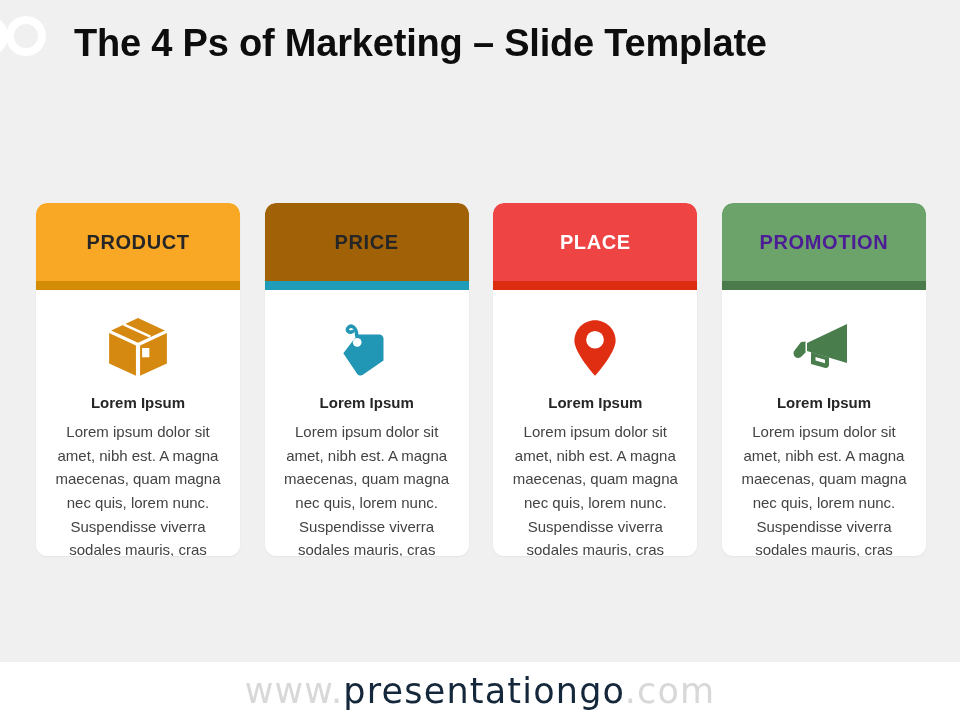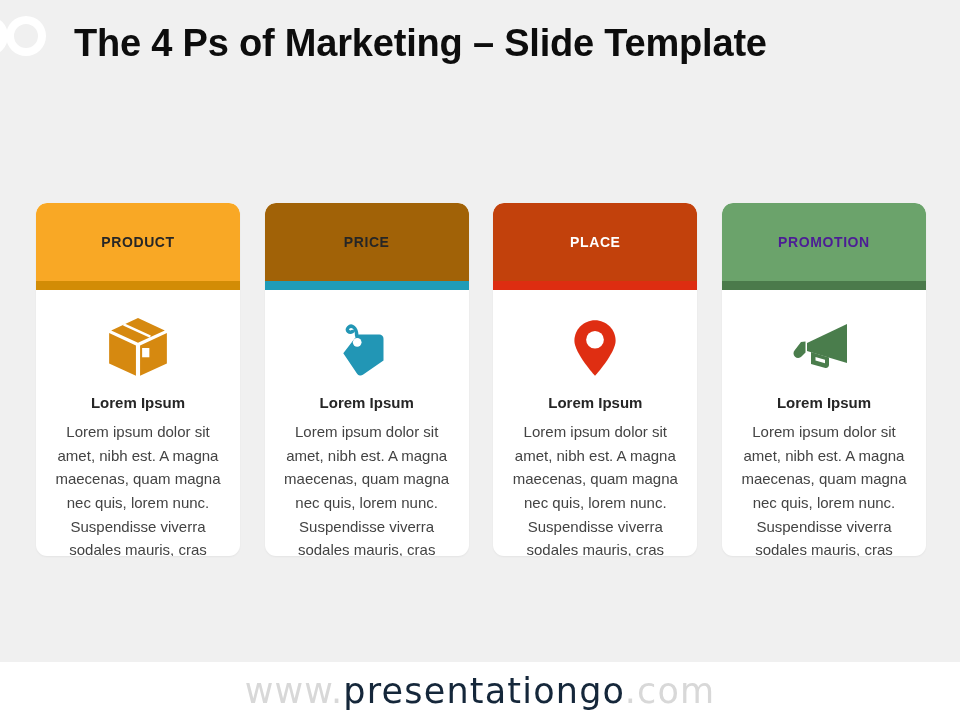--- a/index.html
+++ b/index.html
@@ -74,21 +74,21 @@
   .card-header {
     height: 78px;
     border-radius: 11px 11px 0 0;
     display: flex;
     align-items: center;
     justify-content: center;
     flex: 0 0 auto;
   }
 
   .card-header-label {
-    font-size: 14px;
+    font-size: 20px;
     font-weight: bold;
     letter-spacing: 0.6px;
   }
 
   .card-stripe {
     height: 9px;
     flex: 0 0 auto;
   }
 
   .card-body {
@@ -202,21 +202,21 @@
             <path d="M22 20 C22 12, 17 9, 14 12 C11 15, 15 18, 18 16" stroke="#2296B5" stroke-width="3.4" fill="none" stroke-linecap="round"></path>
             <circle cx="22.5" cy="26.5" r="4.2" fill="#ffffff"></circle>
           </svg>
         </div>
         <div class="card-subtitle">Lorem Ipsum</div>
         <div class="card-text">Lorem ipsum dolor sit amet, nibh est. A magna maecenas, quam magna nec quis, lorem nunc. Suspendisse viverra sodales mauris, cras pharetra proin egestas.</div>
       </div>
     </div>
 
     <div class="card">
-      <div class="card-header" style="background:#c2410c;">
+      <div class="card-header" style="background:#ef4444;">
         <span class="card-header-label" style="color:#FFFFFF;">PLACE</span>
       </div>
       <div class="card-stripe" style="background:#DD2D11;"></div>
       <div class="card-body">
         <div class="card-icon">
           <svg width="66" height="66" viewBox="0 0 64 64" aria-hidden="true">
             <path d="M32 5 C21 5, 12 14, 12 25 C12 37, 32 59, 32 59 C32 59, 52 37, 52 25 C52 14, 43 5, 32 5 Z" fill="#DF2E12"></path>
             <circle cx="32" cy="24" r="8.6" fill="#ffffff"></circle>
           </svg>
         </div>

